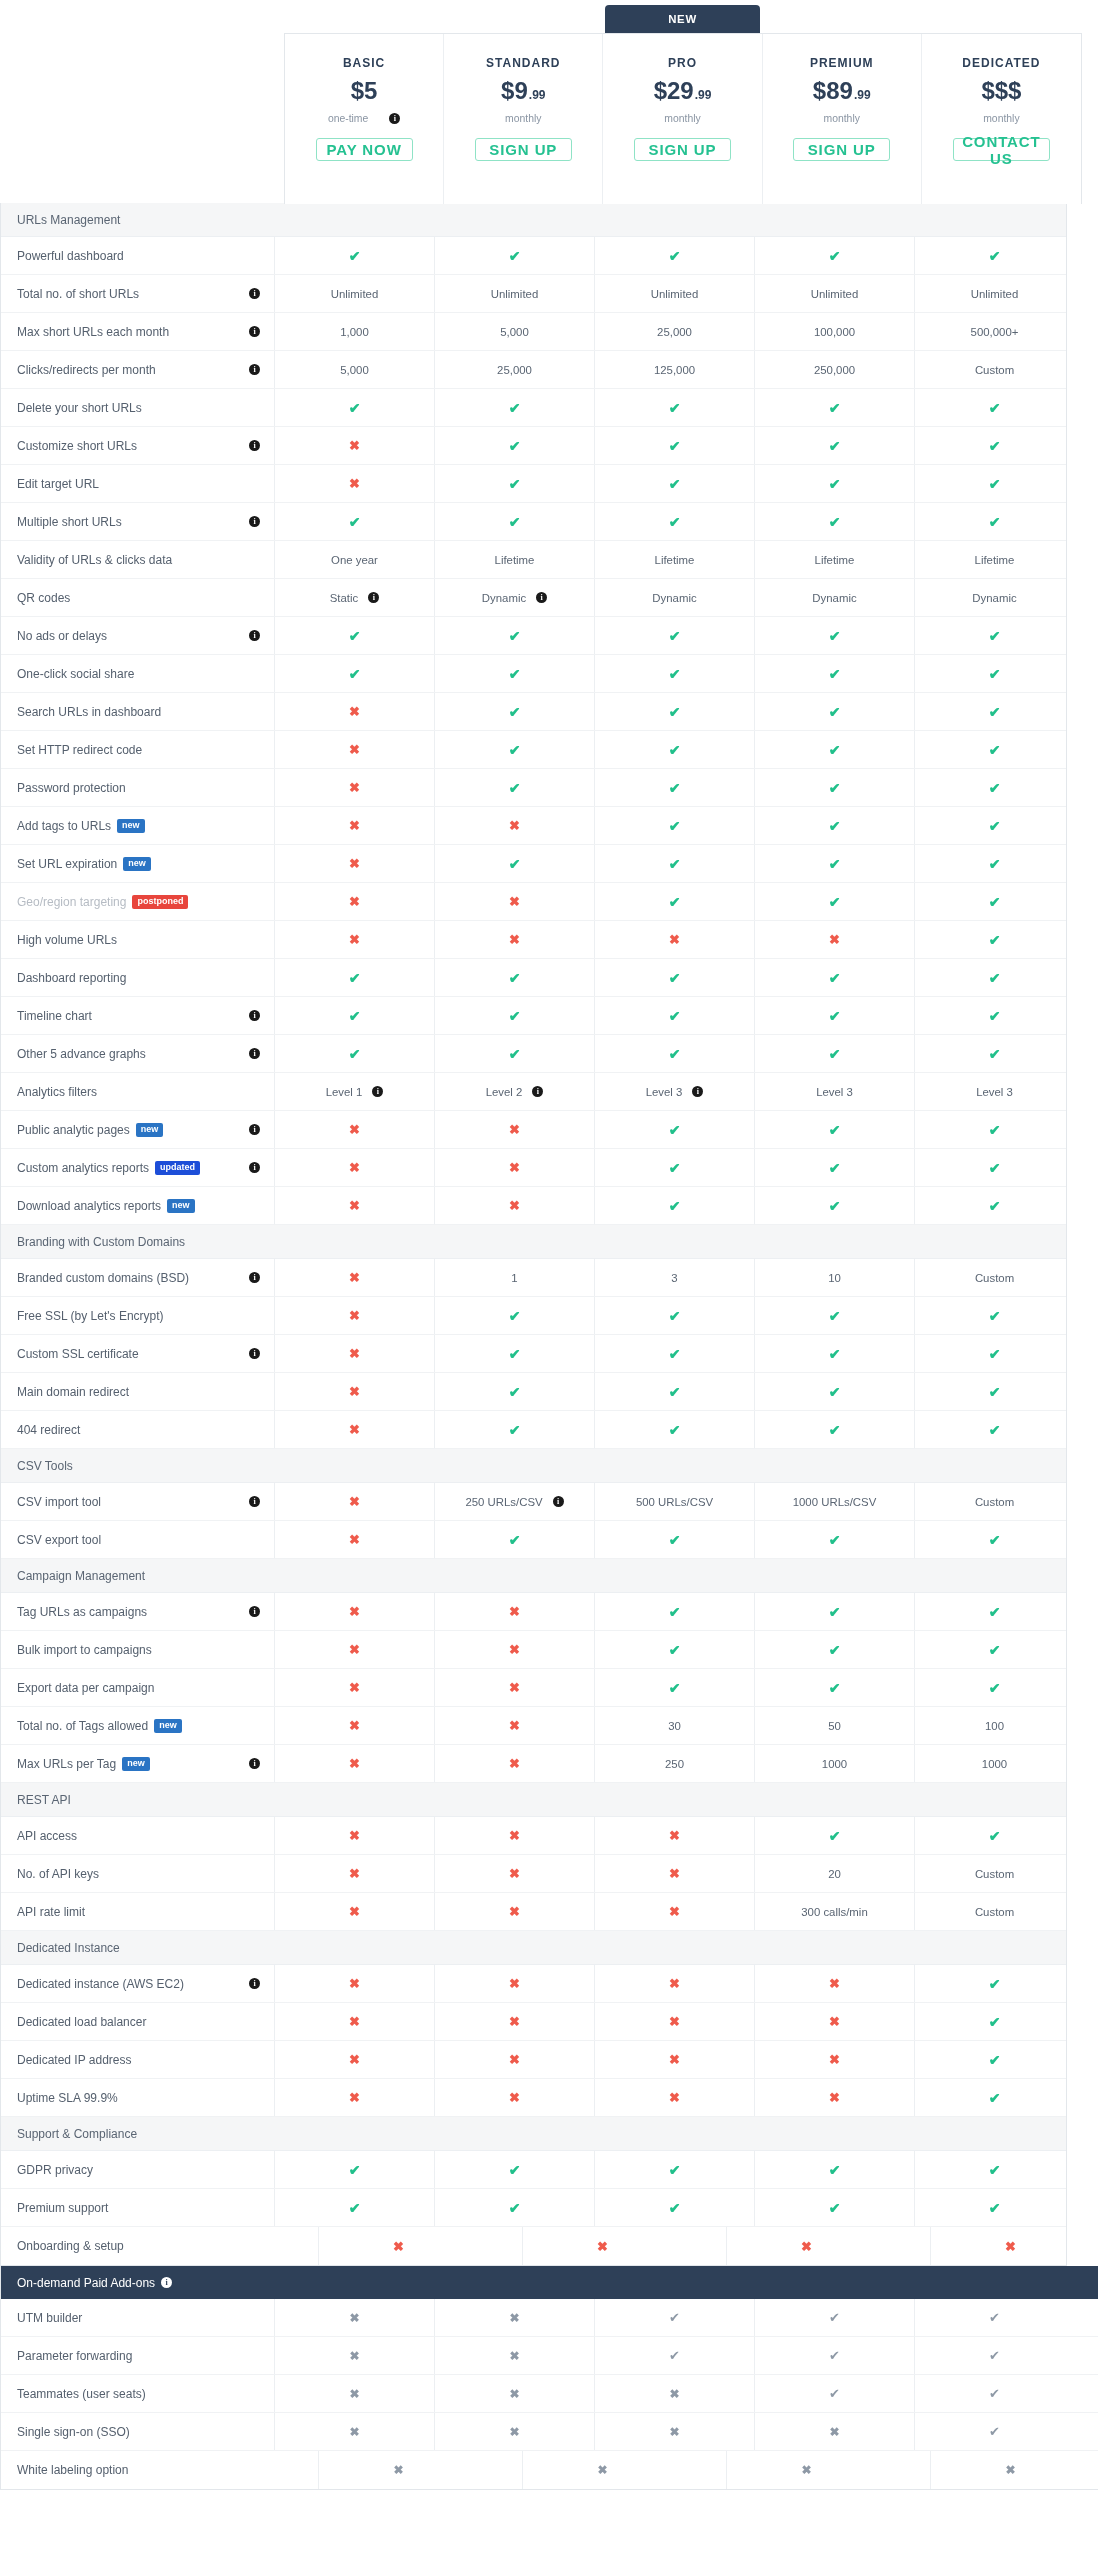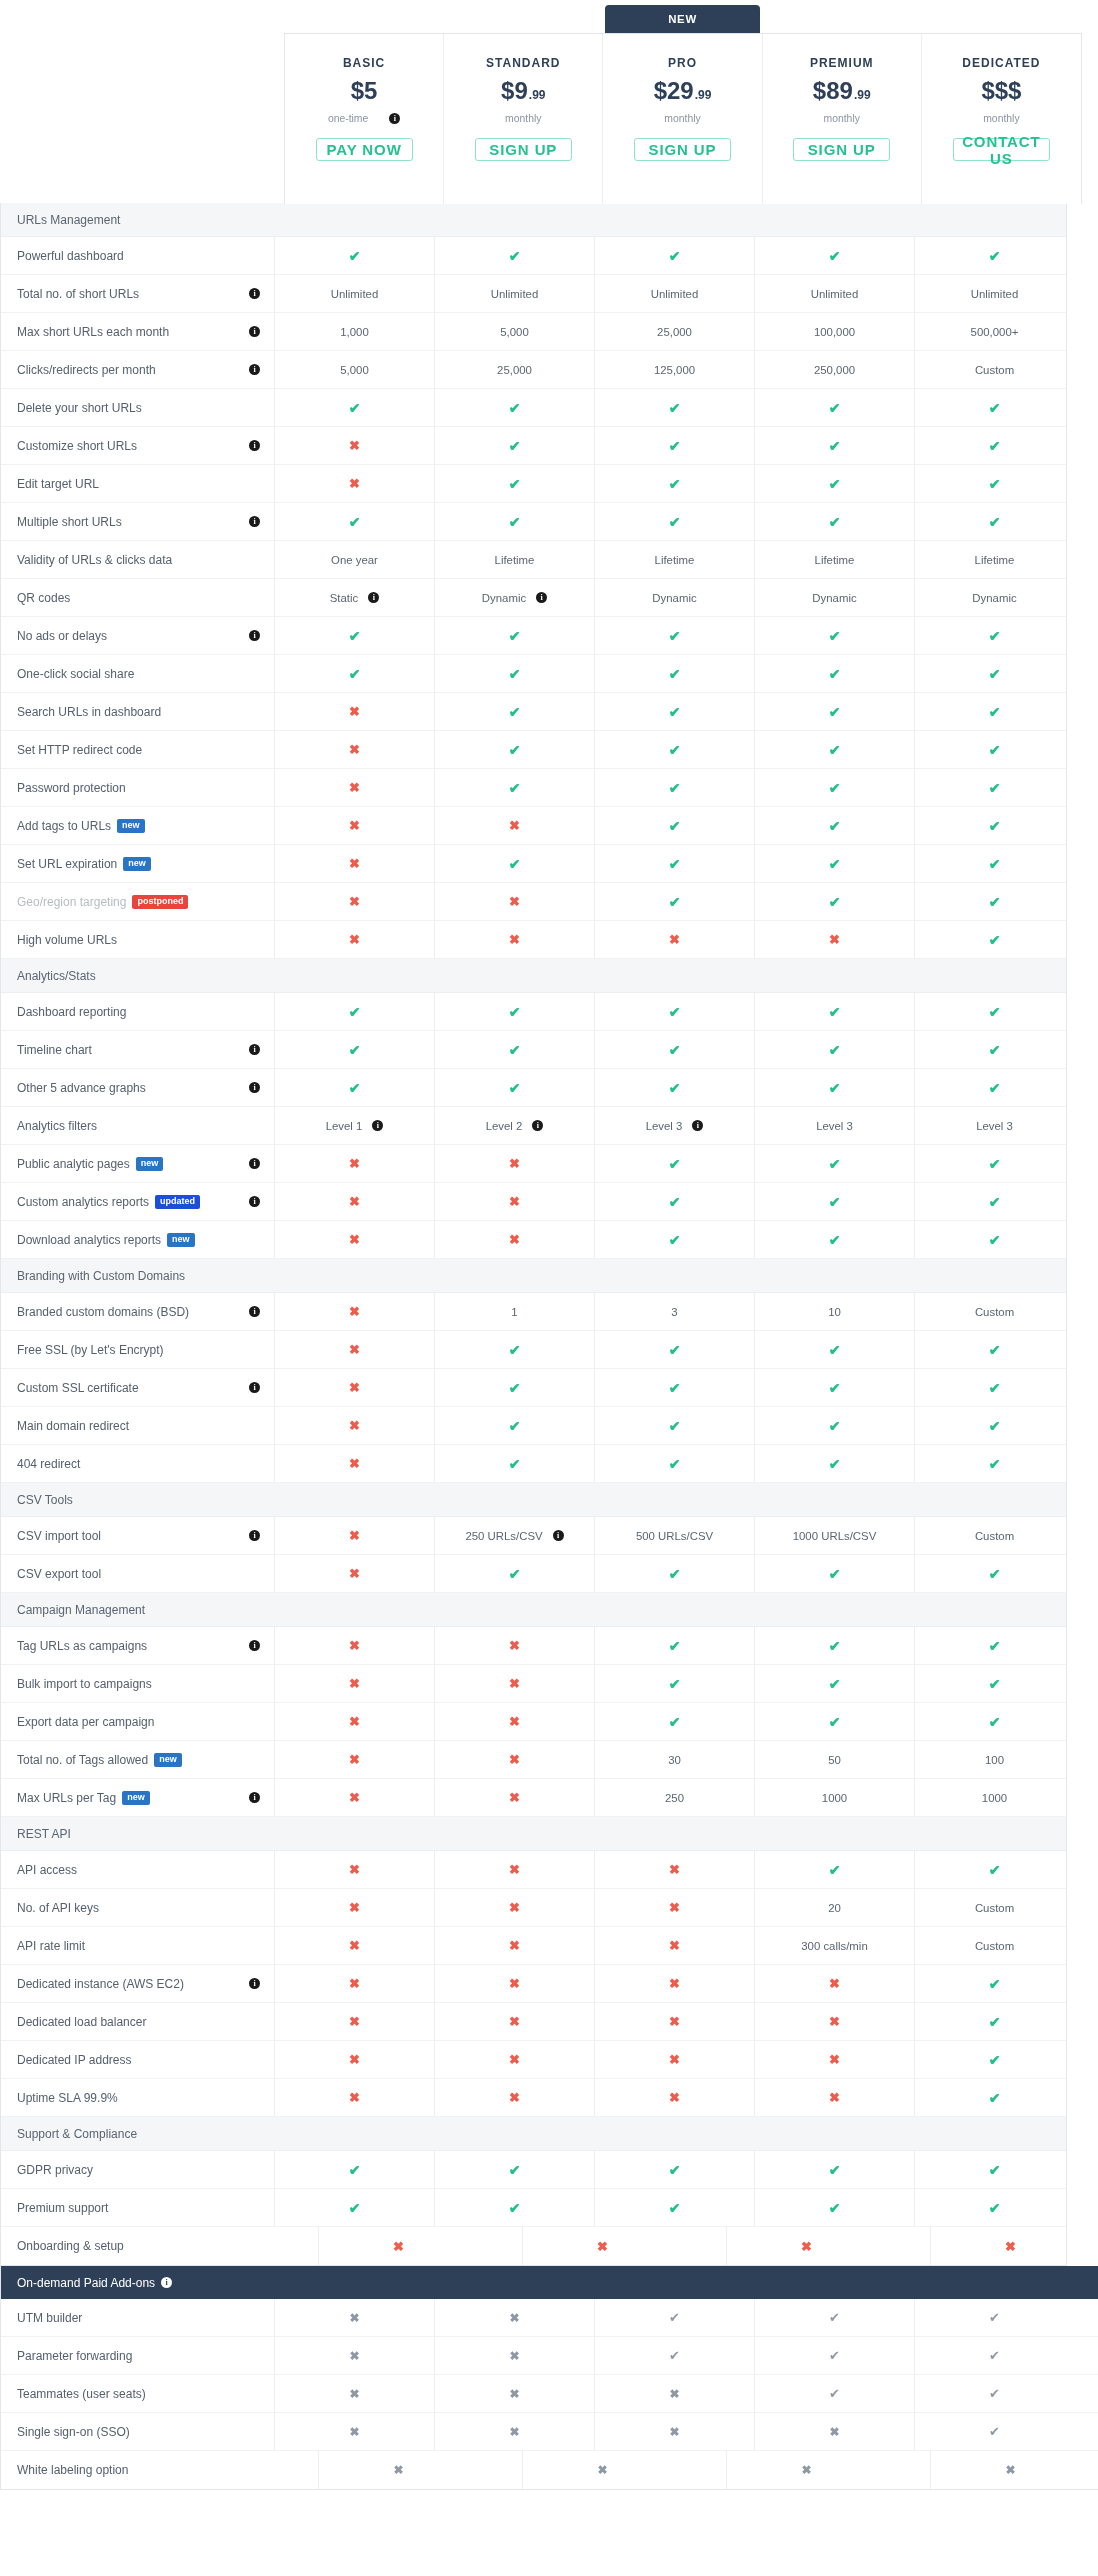--- a/index.html
+++ b/index.html
@@ -652,30 +652,20 @@
         <div class="cell">
           <span class="cross">✖</span>
         </div>
         <div class="cell">
           <span class="cross">✖</span>
         </div>
         <div class="cell">
           <span class="tick">✔</span>
         </div>
       </div>
-      <div class="row section-row">
-        <div class="feat">
-          <span>Analytics/Stats</span>
-        </div>
-        <div class="cell"></div>
-        <div class="cell"></div>
-        <div class="cell"></div>
-        <div class="cell"></div>
-        <div class="cell"></div>
-      </div>
       <div class="row">
         <div class="feat">
           <span class="label">Dashboard reporting</span>
           <span class="spacer"></span>
         </div>
         <div class="cell">
           <span class="tick">✔</span>
         </div>
         <div class="cell">
           <span class="tick">✔</span>
@@ -1181,20 +1171,30 @@
         </div>
         <div class="cell">
           <span class="cross">✖</span>
         </div>
         <div class="cell">
           <span>300 calls/min</span>
         </div>
         <div class="cell">
           <span>Custom</span>
         </div>
+      </div>
+      <div class="row section-row">
+        <div class="feat">
+          <span>Dedicated Instance</span>
+        </div>
+        <div class="cell"></div>
+        <div class="cell"></div>
+        <div class="cell"></div>
+        <div class="cell"></div>
+        <div class="cell"></div>
       </div>
       <div class="row">
         <div class="feat">
           <span class="label">Dedicated instance (AWS EC2)</span>
           <span class="spacer"></span>
           <span class="info-icon">i</span>
         </div>
         <div class="cell">
           <span class="cross">✖</span>
         </div>

